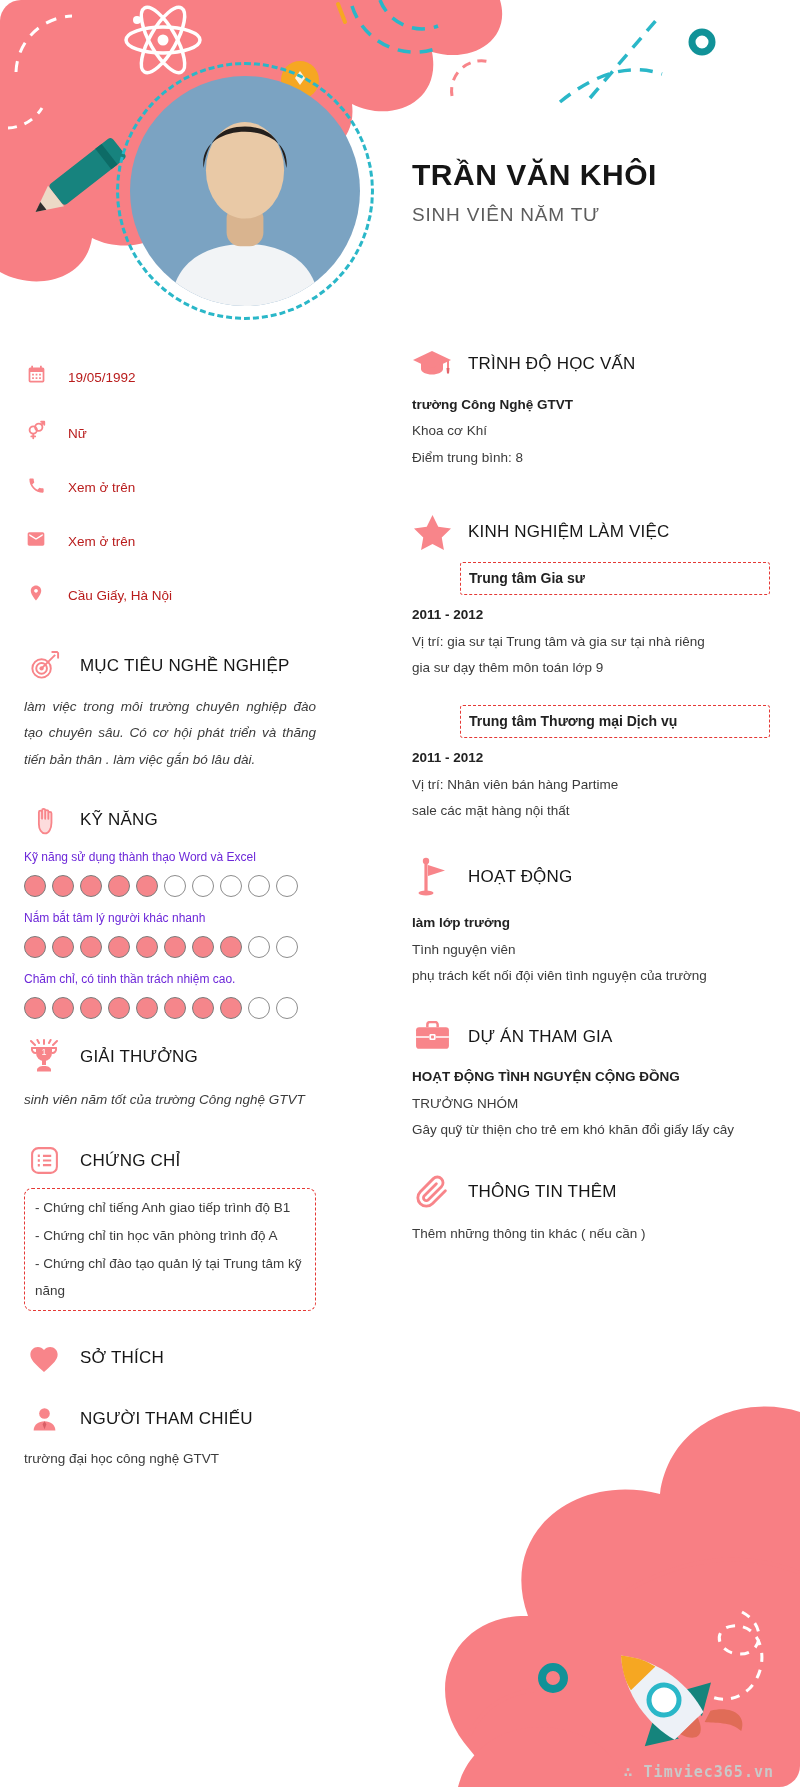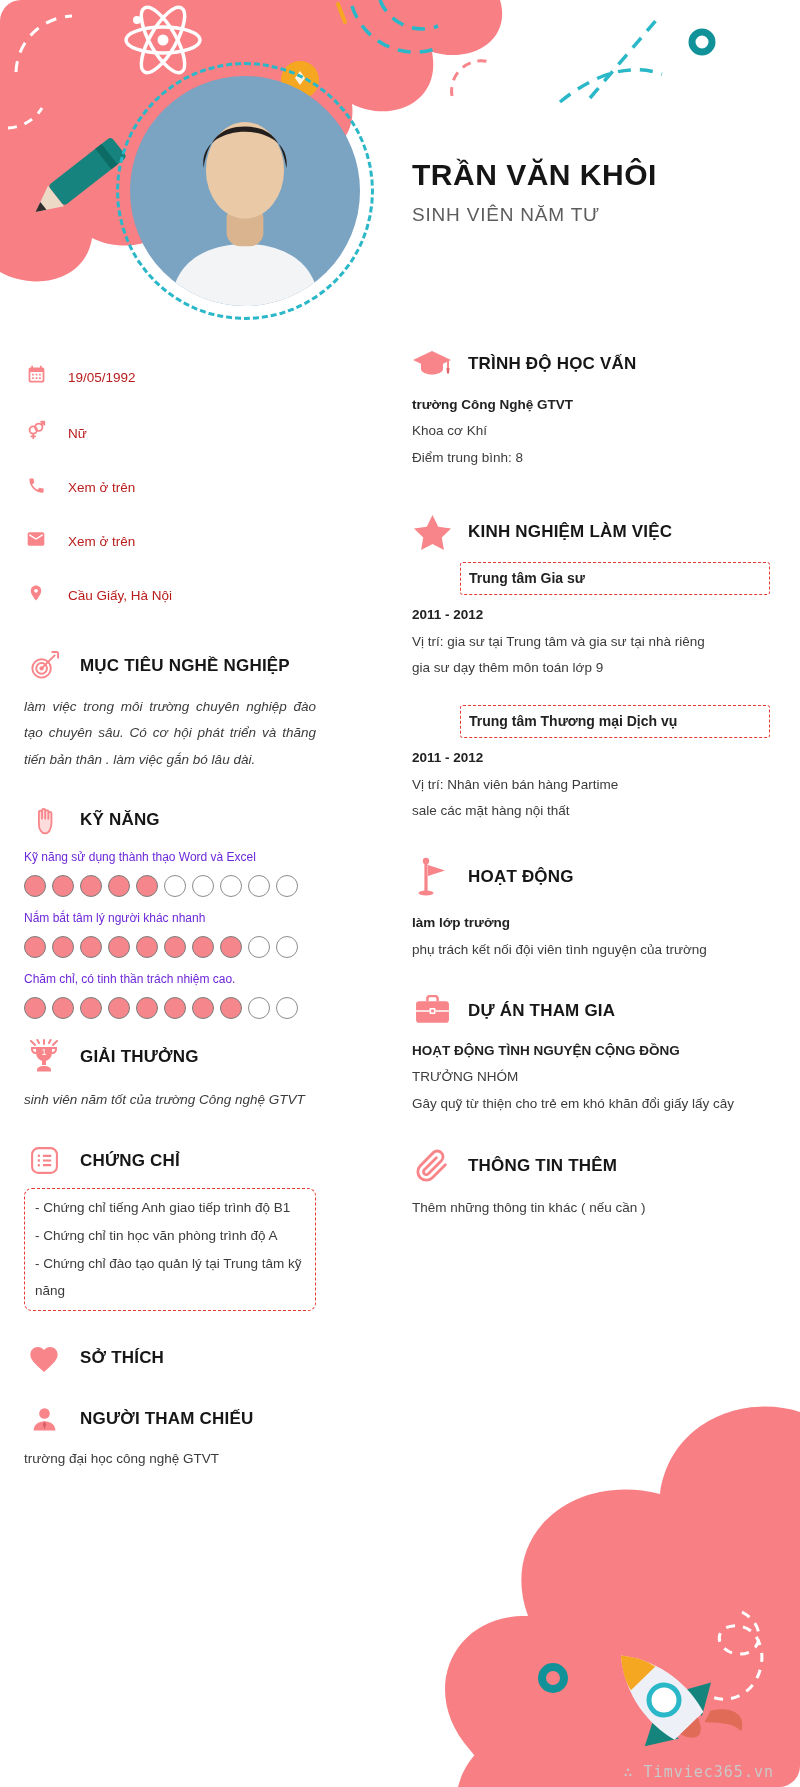--- a/index.html
+++ b/index.html
@@ -23,41 +23,41 @@
   .col-left  { position:absolute; left:24px;  top:330px; width:292px; }
   .col-right { position:absolute; left:412px; top:348px; width:358px; }
 
   .contact-row { display:flex; align-items:flex-end; gap:20px; margin-bottom:14px;
                  font-size:13.5px; color:#b91c1c; min-height:20px;margin-top:34px; }
   .contact-icon { width:24px; display:flex; justify-content:center; align-items:center; }
 
   .sec-head { display:flex; align-items:center; gap:16px; margin:32px 0 12px; }
   .sec-head.first { margin-top:0; }
   .sec-icon { width:40px; display:flex; justify-content:center; align-items:center; flex:0 0 40px; }
-  .sec-title { font-weight:bold; font-size:17px; color:#161616; letter-spacing:.2px; }
+  .sec-title { font-weight:normal; font-size:17px; color:#161616; letter-spacing:.2px; }
 
   .body-text { font-size:13.5px; color:#3b3b3b; line-height:1.95; }
   .justify { text-align:justify;font-style:italic; }
   .bold { font-weight:bold; color:#222; }
 
   .dashed-box { border:1px dashed #e53935; border-radius:8px; padding:5px 10px;
                 font-size:13.5px; color:#3b3b3b; line-height:2.05; }
 
   .skill-label { font-size:12px; color:#6d28d9; margin-top:14px; }
   .dots { display:flex; gap:6px; margin:11px 0 4px; }
   .dot { width:22px; height:22px; border-radius:50%; border:1px solid #8d8d8d; background:#fff; }
   .dot.filled { background:#f5868b; border-color:#7c7c7c; }
 
   .company-box { border:1px dashed #e53935; border-radius:3px; padding:2px 8px;
                  font-weight:bold; font-size:14px; color:#222; margin-bottom:7px;margin-left:48px; }
   .job { margin-bottom:24px; }
   .r-section { margin-bottom:26px;margin-top:12px; }
 
   .watermark { position:absolute; right:26px; bottom:6px; font-family:"DejaVu Sans Mono", monospace;
-               font-size:15px; color:#c9c9c9; letter-spacing:1px; }
+               font-size:15px; color:#c9c9c9; letter-spacing:1px;font-weight:bold; }
 </style>
 </head>
 <body>
 
 <div class="page">
 
   <svg class="deco" width="800" height="1787" viewBox="0 0 800 1787">
 
     <path d="M0 0 H500 C512 40 472 64 432 52 C442 102 392 124 352 104 C358 152 306 170 268 150 C270 198 220 214 182 196 C180 242 128 256 92 238 C86 280 36 292 0 272 Z" fill="#f87f84"></path>
 
@@ -344,20 +344,21 @@
             <circle cx="9" cy="4" r="3.2" fill="#f8858a"></circle>
             <rect x="7.4" y="6" width="3.2" height="28" fill="#f8858a"></rect>
             <ellipse cx="9" cy="36" rx="7.5" ry="2.6" fill="#f8858a"></ellipse>
             <path d="M11 8l17 5.5L11 19z" fill="#f8858a"></path>
           </svg>
       </span>
       <span class="sec-title">HOẠT ĐỘNG</span>
     </div>
     <div class="r-section body-text">
       <div class="bold">làm lớp trưởng</div>
+      <div>Tình nguyện viên</div>
       <div>phụ trách kết nối đội viên tình nguyện của trường</div>
     </div>
 
     <div class="sec-head">
       <span class="sec-icon">
         <svg width="37" height="31" viewBox="0 0 36 30">
             <path d="M13 6V3.5A2.5 2.5 0 0115.5 1h5A2.5 2.5 0 0123 3.5V6" fill="none" stroke="#f8858a" stroke-width="2.4"></path>
             <rect x="2" y="6" width="32" height="21" rx="3" fill="#f8858a"></rect>
             <path d="M2 15.5h13M21 15.5h13" stroke="#ffffff" stroke-width="1.6"></path>
             <rect x="15" y="12.5" width="6" height="6" rx="1.2" fill="#ffffff"></rect>

